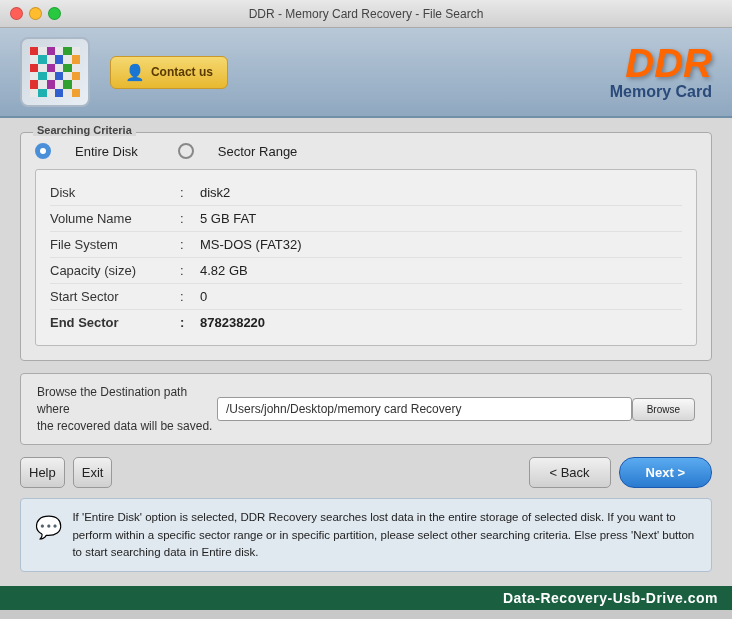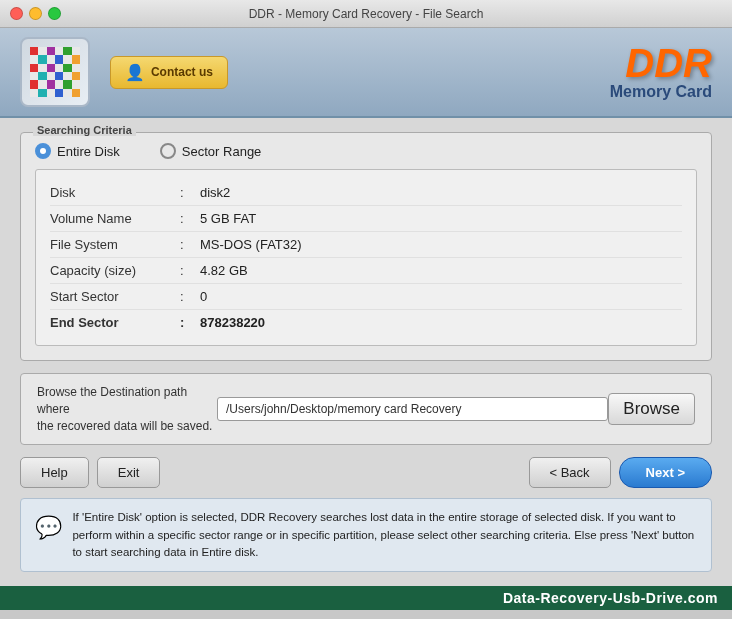--- a/index.html
+++ b/index.html
@@ -126,21 +126,21 @@
       font-weight: bold;
       color: #444;
     }
     .radio-row {
       display: flex;
       align-items: center;
       gap: 40px;
       margin-bottom: 10px;
     }
     .radio-option {
-      display: flex; align-items: center; gap: 6px;
+      display: flex; align-items: center; gap: 24px;
       cursor: pointer;
     }
     .radio-circle {
       width: 16px; height: 16px;
       border-radius: 50%;
       border: 2px solid #888;
       display: flex; align-items: center; justify-content: center;
     }
     .radio-circle.selected {
       border-color: #4a90d9;
@@ -209,37 +209,37 @@
       border-radius: 3px;
       padding: 4px 8px;
       font-size: 12px;
       color: #333;
     }
     .browse-btn {
       background: linear-gradient(to bottom, #f8f8f8, #d8d8d8);
       border: 1px solid #999;
       border-radius: 4px;
       padding: 5px 14px;
-      font-size: 17px;
+      font-size: 10px;
       cursor: pointer;
       color: #222;
     }
 
     
     .button-row {
       display: flex;
       align-items: center;
       gap: 8px;
       margin-bottom: 10px;
     }
     .btn-help, .btn-exit {
       background: linear-gradient(to bottom, #f0f0f0, #d0d0d0);
       border: 1px solid #999;
       border-radius: 5px;
-      padding: 7px 20px;
+      padding: 7px 8px;
       font-size: 13px;
       cursor: pointer;
       color: #222;
     }
     .btn-back {
       background: linear-gradient(to bottom, #f0f0f0, #d0d0d0);
       border: 1px solid #999;
       border-radius: 5px;
       padding: 7px 20px;
       font-size: 13px;

